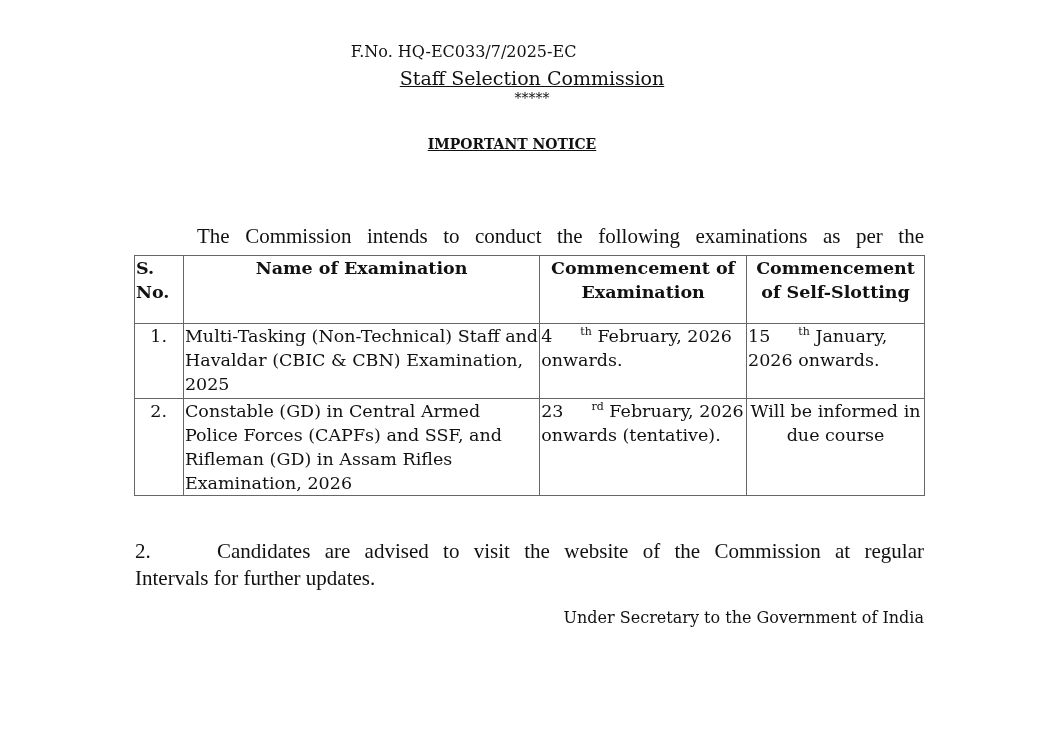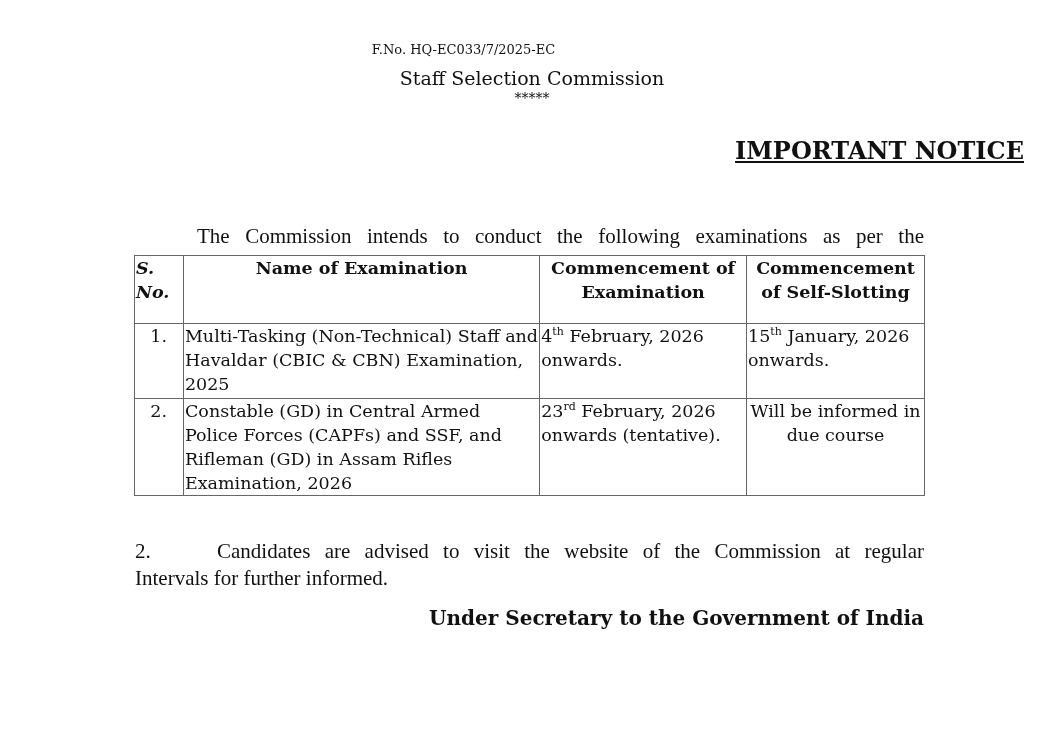--- a/index.html
+++ b/index.html
@@ -1,41 +1,41 @@
 <!DOCTYPE html>
 <html><head>
 <meta charset="utf-8">
 <style>
   html, body { margin: 0; padding: 0; background: #ffffff; }
   body { width: 1064px; height: 750px; position: relative; overflow: hidden; color: #111; }
   .serif { font-family: "DejaVu Serif", "Liberation Serif", serif; }
   .lserif { font-family: "Liberation Serif", serif; }
   .abs { position: absolute; }
   .center { text-align: center; }
-  #fileno { left: 0; width: 927px; top: 42px; font-size: 13px; }
-  #org { left: 0; width: 1064px; top: 67px; font-size: 19px; }
+  #fileno { left: 0; width: 927px; top: 42px; font-size: 16px; }
+  #org { left: 0; width: 1064px; top: 67px; font-size: 19px; text-decoration: underline; }
   #stars { left: 0; width: 1064px; top: 90px; font-size: 14px; }
-  #title { left: 0; width: 1024px; top: 136px; font-size: 24px; font-weight: bold; text-align: right; }
+  #title { left: 0; width: 1024px; top: 136px; font-size: 14px; font-weight: bold; }
   #title span { text-decoration: underline; }
   .para { left: 135px; width: 789px; font-size: 21px; line-height: 27px; text-align: justify; text-align-last: left; }
   #intro { top: 184px; margin-top: 39px; }
   #intro .l1 { display: block; text-align: justify; text-align-last: justify; padding-left: 62px; }
   #para2 { top: 538px; }
   #para2 .l1 { display: block; text-align: justify; text-align-last: justify; }
   #para2 .num { display: inline-block; width: 82px; }
   table.sched { position: absolute; left: 134px; top: 255px; width: 791px; border-collapse: collapse; font-family: "DejaVu Serif", serif; font-size: 17.5px; line-height: 24px; }
   table.sched td, table.sched th { border: 1.5px solid #666; vertical-align: top; padding: 0 1px; }
   table.sched th { font-weight: bold; height: 67px; }
-  table.sched th.sno { text-align: left; font-style: italic; }
+  table.sched th.sno { text-align: left; }
   table.sched td.sno { text-align: right; padding-right: 16px; }
   table.sched tr.r1 td { height: 74px; }
   table.sched tr.r2 td { height: 93px; }
   td.c-center { text-align: center; }
-  sup { font-size: 11px; line-height: 0; vertical-align: 7px; }
-  #sign { right: 140px; top: 604px; text-align: right; font-size: 20px; font-weight: bold; line-height: 28px; }
+  sup { font-size: 11px; line-height: 0; vertical-align: 7px; margin-left: 28px; }
+  #sign { right: 140px; top: 604px; text-align: right; font-size: 16px; font-weight: normal; line-height: 28px; }
 </style>
 </head>
 <body>
 
 <div id="fileno" class="abs center serif">F.No. HQ-EC033/7/2025-EC</div>
 <div id="org" class="abs center serif">Staff Selection Commission</div>
 <div id="stars" class="abs center serif">*****</div>
 <div id="title" class="abs center serif"><span>IMPORTANT NOTICE</span></div>
 
 <div id="intro" class="abs para lserif">
@@ -66,18 +66,18 @@
     <td class="sno">2.</td>
     <td>Constable (GD) in Central Armed Police Forces (CAPFs) and SSF, and Rifleman (GD) in Assam Rifles Examination, 2026</td>
     <td><span>23</span><sup>rd</sup><span> February, 2026 onwards (tentative).</span></td>
     <td class="c-center">Will be informed in due course</td>
   </tr>
 </tbody>
   </table>
 
 <div id="para2" class="abs para lserif">
   <span class="l1"><span class="num">2.</span><span>Candidates are advised to visit the website of the Commission at regular</span></span>
-  <span>Intervals for further informed.</span>
+  <span>Intervals for further updates.</span>
 </div>
 
 <div id="sign" class="abs serif">
   <div>Under Secretary to the Government of India</div>
 </div>
 
 </body></html>

